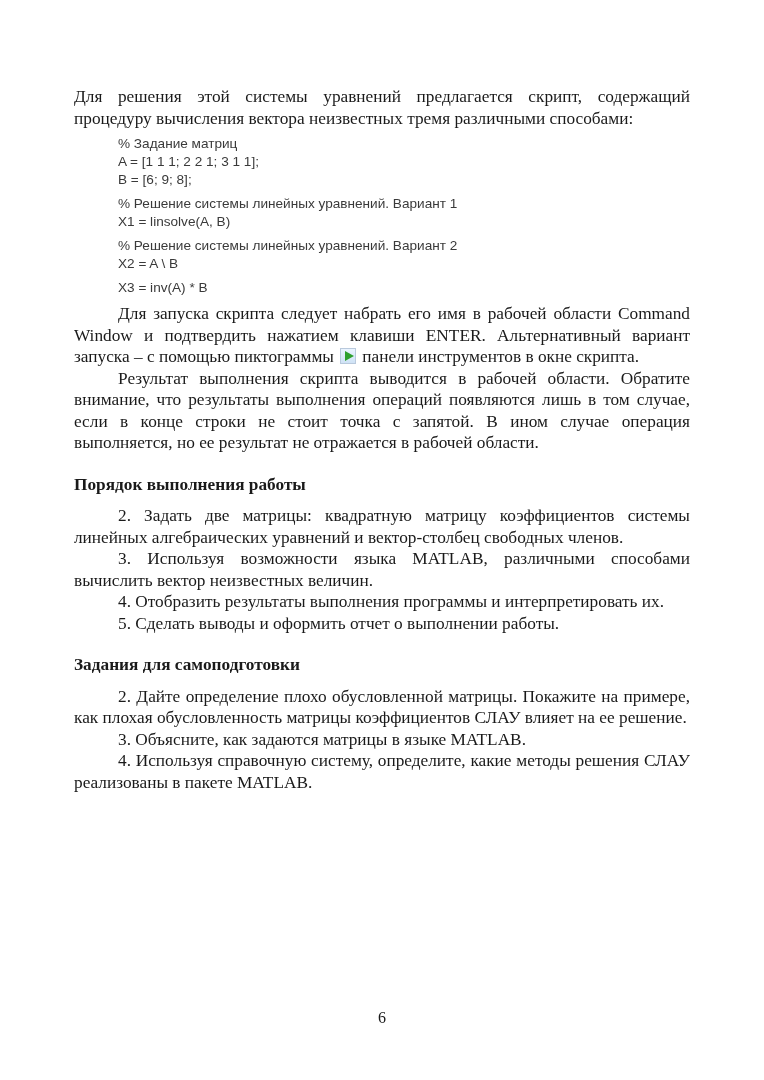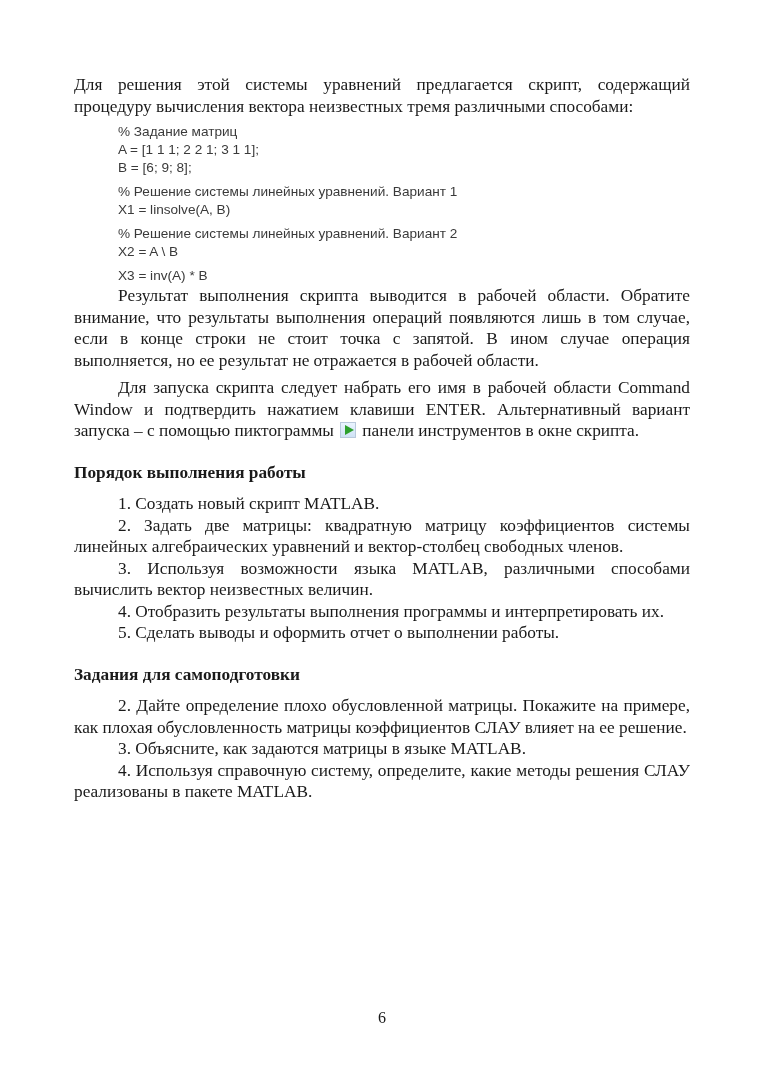--- a/index.html
+++ b/index.html
@@ -1,21 +1,21 @@
 <!DOCTYPE html>
 <html><head>
 <meta charset="utf-8">
 <style>
   html, body { margin: 0; padding: 0; background: #ffffff; }
   body {
     width: 764px; height: 1080px; position: relative; overflow: hidden;
     font-family: "Liberation Serif", serif; color: #1a1a1a;
   }
   .page {
-    position: absolute; left: 74px; top: 74px; width: 616px;
+    position: absolute; left: 74px; top: 86px; width: 616px;
     font-size: 17.3px; line-height: 21.5px;
   }
   p { margin: 0; text-align: justify; }
   .indent { text-indent: 44px; }
   .code {
     font-family: Liberation Sans, sans-serif; font-size: 13.6px; line-height: 18px;
     color: #3a3a3a; margin-left: 44px; white-space: pre;
   }
   .code-block { margin: 4px 0 0 0; }
   .code-block + .code-block { margin-top: 6px; }
@@ -56,29 +56,28 @@
     </div>
     <div class="code-block">
       <div class="code">% Решение системы линейных уравнений. Вариант 2</div>
       <div class="code">X2 = A \ B</div>
     </div>
     <div class="code-block">
       <div class="code">X3 = inv(A) * B</div>
     </div>
   </div>
 
-  <p class="indent">Результат выполнения скрипта выводится в рабочей области. Обратите внимание, что результаты выполнения операций появляются лишь в том случае, если в конце строки не стоит точка с запятой. В ином случае операция выполняется, но ее результат не отражается в рабочей области.</p>
   <p class="indent" style="margin-top:6px;">
     <span>Для запуска скрипта следует набрать его имя в рабочей области Command Window и подтвердить нажатием клавиши ENTER. Альтернативный вариант запуска – с помощью пиктограммы</span>
     <span class="run-icon"></span><span>панели инструментов в окне скрипта.</span>
   </p>
+  <p class="indent">Результат выполнения скрипта выводится в рабочей области. Обратите внимание, что результаты выполнения операций появляются лишь в том случае, если в конце строки не стоит точка с запятой. В ином случае операция выполняется, но ее результат не отражается в рабочей области.</p>
 
   <p class="heading h1">Порядок выполнения работы</p>
   <div>
-    <p class="indent">1. Создать новый скрипт MATLAB.</p>
     <p class="indent">2. Задать две матрицы: квадратную матрицу коэффициентов системы линейных алгебраических уравнений и вектор-столбец свободных членов.</p>
     <p class="indent">3. Используя возможности языка MATLAB, различными способами вычислить вектор неизвестных величин.</p>
     <p class="indent">4. Отобразить результаты выполнения программы и интерпретировать их.</p>
     <p class="indent">5. Сделать выводы и оформить отчет о выполнении работы.</p>
   </div>
 
   <p class="heading h2">Задания для самоподготовки</p>
   <div>
     <p class="indent">2. Дайте определение плохо обусловленной матрицы. Покажите на примере, как плохая обусловленность матрицы коэффициентов СЛАУ влияет на ее решение.</p>
     <p class="indent">3. Объясните, как задаются матрицы в языке MATLAB.</p>

